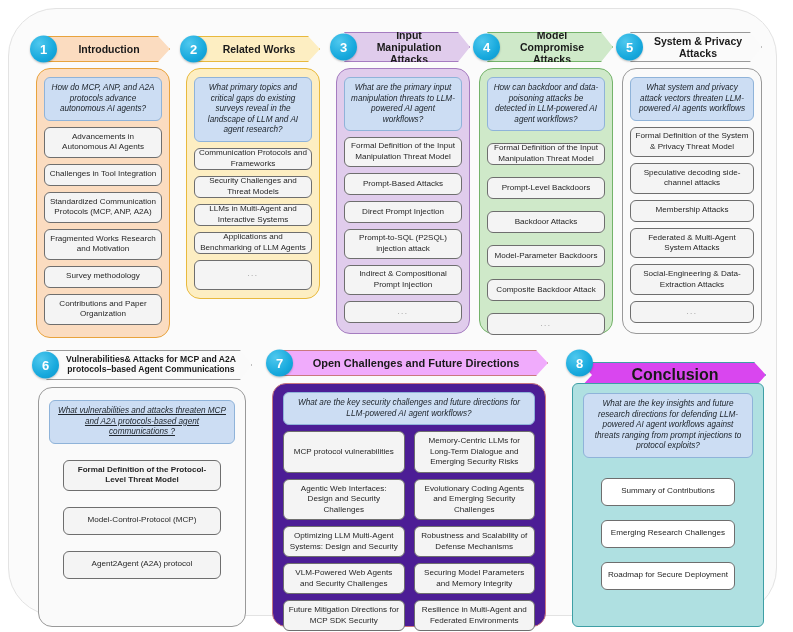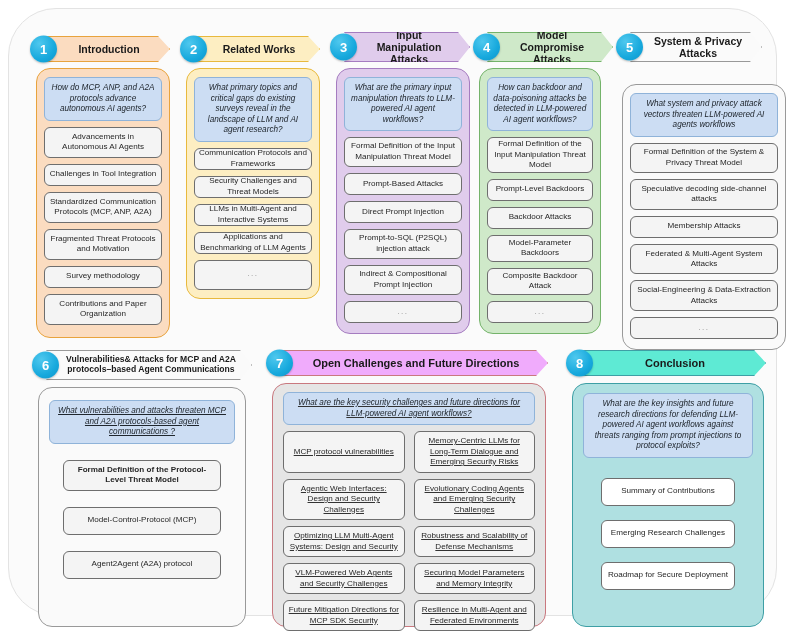--- a/index.html
+++ b/index.html
@@ -67,21 +67,21 @@
 <div class="panel" style="left:30px;top:36px;width:140px;">
   <div class="hdr-wrap" style="width:140px;height:26px;">
     <div class="badge">1</div>
     <div class="ribbon" style="width:126px;background:#fbdcc0;border-color:#e8a33d;">Introduction</div>
   </div>
   <div class="body" style="top:32px;width:134px;height:270px;background:#fbdcc0;border-color:#e8a33d;">
     <div class="qcard">How do MCP, ANP, and A2A protocols advance autonomous AI agents?</div>
     <div class="item">Advancements in Autonomous AI Agents</div>
     <div class="item">Challenges in Tool Integration</div>
     <div class="item">Standardized Communication Protocols (MCP, ANP, A2A)</div>
-    <div class="item">Fragmented Threat Protocols and Motivation</div>
+    <div class="item">Fragmented Works Research and Motivation</div>
     <div class="item">Survey methodology</div>
     <div class="item">Contributions and Paper Organization</div>
   </div>
 </div>
 
 <div class="panel" style="left:180px;top:36px;width:140px;">
   <div class="hdr-wrap" style="width:140px;height:26px;">
     <div class="badge">2</div>
     <div class="ribbon" style="width:126px;background:#fdeec2;border-color:#e8b93d;">Related Works</div>
   </div>
@@ -109,37 +109,37 @@
     <div class="item">Indirect &amp; Compositional Prompt Injection</div>
     <div class="item ellipsis">...</div>
   </div>
 </div>
 
 <div class="panel" style="left:473px;top:32px;width:140px;">
   <div class="hdr-wrap" style="width:140px;height:30px;">
     <div class="badge">4</div>
     <div class="ribbon two-line" style="width:126px;background:#cfe9c9;border-color:#74b36a;">Model Compromise Attacks</div>
   </div>
-  <div class="body" style="top:36px;width:122px;height:266px;background:#cfe9c9;border-color:#74b36a;">
+  <div class="body" style="top:36px;width:134px;height:266px;background:#cfe9c9;border-color:#74b36a;gap:12px;">
     <div class="qcard">How can backdoor and data-poisoning attacks be detected in LLM-powered AI agent workflows?</div>
     <div class="item">Formal Definition of the Input Manipulation Threat Model</div>
     <div class="item">Prompt-Level Backdoors</div>
     <div class="item">Backdoor Attacks</div>
     <div class="item">Model-Parameter Backdoors</div>
     <div class="item">Composite Backdoor Attack</div>
     <div class="item ellipsis">...</div>
   </div>
 </div>
 
 <div class="panel" style="left:616px;top:32px;width:146px;">
   <div class="hdr-wrap" style="width:146px;height:30px;">
     <div class="badge">5</div>
     <div class="ribbon two-line" style="width:132px;background:#fafafa;border-color:#999;">System &amp; Privacy Attacks</div>
   </div>
-  <div class="body" style="top:36px;width:164px;height:266px;background:#fafafa;border-color:#999;margin-top:16px;">
+  <div class="body" style="top:36px;width:140px;height:266px;background:#fafafa;border-color:#999;">
     <div class="qcard">What system and privacy attack vectors threaten LLM-powered AI agents workflows</div>
     <div class="item">Formal Definition of the System &amp; Privacy Threat Model</div>
     <div class="item">Speculative decoding side-channel attacks</div>
     <div class="item">Membership Attacks</div>
     <div class="item">Federated &amp; Multi-Agent System Attacks</div>
     <div class="item">Social-Engineering &amp; Data-Extraction Attacks</div>
     <div class="item ellipsis">...</div>
   </div>
 </div>
 
@@ -154,41 +154,41 @@
     <div class="item" style="min-height:28px;">Model-Control-Protocol (MCP)</div>
     <div class="item" style="min-height:28px;">Agent2Agent (A2A) protocol</div>
   </div>
 </div>
 
 <div class="panel" style="left:266px;top:350px;width:282px;">
   <div class="hdr-wrap" style="width:282px;height:26px;">
     <div class="badge">7</div>
     <div class="ribbon" style="width:268px;background:#f0abfc;border-color:#c9787f;font-size:11px;">Open Challenges and Future Directions</div>
   </div>
-  <div class="body wide" style="top:33px;width:274px;height:244px;background:#e5e5e5;border-color:#c9787f;padding:8px 10px;text-decoration:underline;">
+  <div class="body wide" style="top:33px;width:274px;height:244px;background:#4c1d95;border-color:#c9787f;padding:8px 10px;">
     <div class="qcard">What are the key security challenges and future directions for LLM-powered AI agent workflows?</div>
     <div class="grid2">
       <div class="item">MCP protocol vulnerabilities</div>
       <div class="item">Memory-Centric LLMs for Long-Term Dialogue and Emerging Security Risks</div>
       <div class="item">Agentic Web Interfaces: Design and Security Challenges</div>
       <div class="item">Evolutionary Coding Agents and Emerging Security Challenges</div>
       <div class="item">Optimizing LLM Multi-Agent Systems: Design and Security</div>
       <div class="item">Robustness and Scalability of Defense Mechanisms</div>
       <div class="item">VLM-Powered Web Agents and Security Challenges</div>
       <div class="item">Securing Model Parameters and Memory Integrity</div>
       <div class="item">Future Mitigation Directions for MCP SDK Security</div>
       <div class="item">Resilience in Multi-Agent and Federated Environments</div>
     </div>
   </div>
 </div>
 
 <div class="panel" style="left:566px;top:350px;width:200px;">
   <div class="hdr-wrap" style="width:200px;height:26px;">
     <div class="badge">8</div>
-    <div class="ribbon" style="width:186px;background:#5eead4;border-color:#3e9fa5;font-size:11px;">Conclusion</div>
+    <div class="ribbon" style="width:186px;background:#d946ef;border-color:#3e9fa5;font-size:16px;margin-top:12px;">Conclusion</div>
   </div>
-  <div class="body" style="top:33px;width:192px;height:244px;background:#afe0e1;border-color:#3e9fa5;padding:9px 10px;gap:14px;">
+  <div class="body" style="top:33px;width:192px;height:244px;background:#afe0e1;border-color:#3e9fa5;padding:9px 10px;gap:14px;border-radius:6px;">
     <div class="qcard">What are the key insights and future research directions for defending LLM-powered AI agent workflows against threats ranging from prompt injections to protocol exploits?</div>
     <div class="item" style="margin:6px 18px 0;min-height:28px;background:#fff;">Summary of Contributions</div>
     <div class="item" style="margin:0 18px;min-height:28px;background:#fff;">Emerging Research Challenges</div>
     <div class="item" style="margin:0 18px;min-height:28px;background:#fff;">Roadmap for Secure Deployment</div>
   </div>
 </div>
 
 </body></html>

